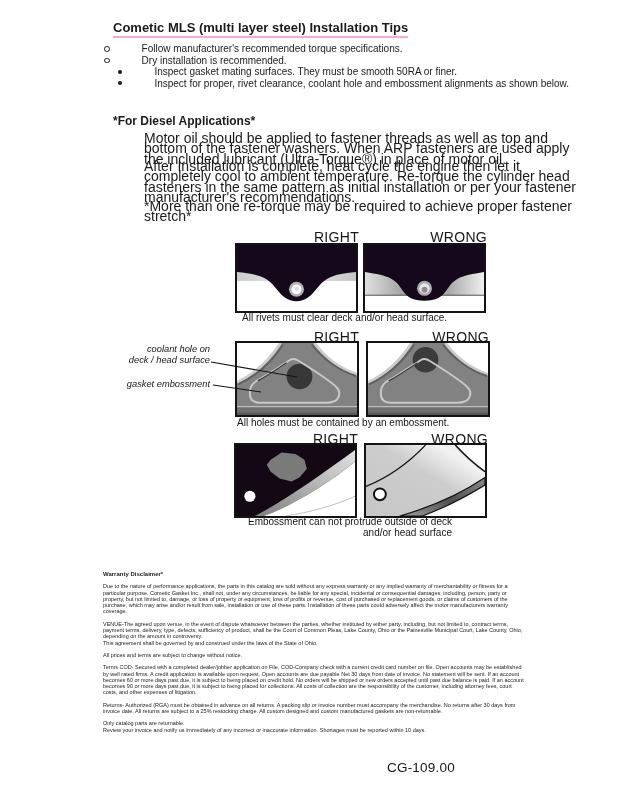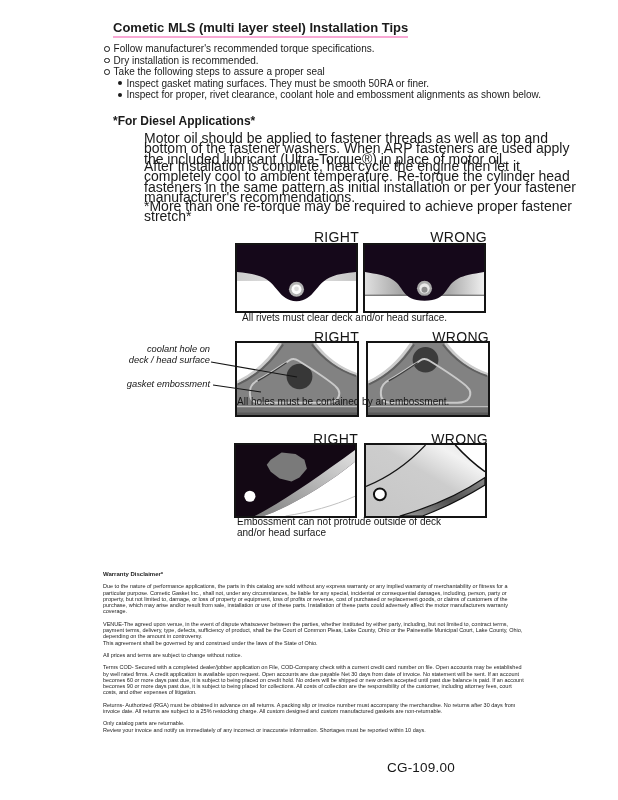--- a/index.html
+++ b/index.html
@@ -3,21 +3,21 @@
 <meta charset="utf-8">
 <style>
   html,body { margin:0; padding:0; background:#ffffff; }
   body { width:618px; height:800px; font-family:"Liberation Sans", sans-serif; color:#1a1a1a; }
   .page { position:relative; width:618px; height:800px; background:#fff; overflow:hidden; }
 
   .title { position:absolute; left:113px; top:20px; font-size:13px; font-weight:bold;
            border-bottom:2px solid #f9a8d4; padding-bottom:1px; white-space:nowrap; }
 
   .bullets { position:absolute; left:104px; top:44px; font-size:10px; }
-  .b-item { display:flex; align-items:flex-start; line-height:10.4px; margin-bottom:1.1px; }
+  .b-item { display:flex; align-items:flex-start; line-height:10.4px; margin-bottom:1.1px;gap:28px; }
   .b-marker { width:3.6px; height:3.6px; border:1px solid #1a1a1a; border-radius:50%; margin:2.4px 4px 0 0; flex:none; background:#fff; }
   .sb-item { margin-left:14px; }
   .sb-marker { width:4.4px; height:4.4px; background:#1a1a1a; border-radius:50%; margin:2.6px 4px 0 0; flex:none; }
 
   .diesel-heading { position:absolute; left:113px; top:114px; font-size:12px; font-weight:bold; }
   .body-para { position:absolute; left:113px; width:445px; font-size:14px; line-height:10.4px;margin-left:31px; }
   .p1 { top:133px; }
   .p2 { top:161px; }
   .note { top:201px; }
 
@@ -45,24 +45,20 @@
   <div class="title">Cometic MLS (multi layer steel) Installation Tips</div>
 
   <div class="bullets">
     <div class="b-item">
       <span class="b-marker"></span>
       <span>Follow manufacturer's recommended torque specifications.</span>
     </div>
     <div class="b-item">
       <span class="b-marker"></span>
       <span>Dry installation is recommended.</span>
-    </div>
-    <div class="b-item">
-      <span class="b-marker"></span>
-      <span>Take the following steps to assure a proper seal</span>
     </div>
     <div class="b-item sb-item">
       <span class="sb-marker"></span>
       <span>Inspect gasket mating surfaces.  They must be smooth 50RA or finer.</span>
     </div>
     <div class="b-item sb-item">
       <span class="sb-marker"></span>
       <span>Inspect for proper, rivet clearance, coolant hole and embossment alignments as shown below.</span>
     </div>
   </div>
@@ -158,21 +154,21 @@
       <path d="M53,17.5 C56,15.5 59,16 62,18 C74,25.5 93,38 99.5,44 C103.5,47.5 104,51.5 102,55.5 C100.2,59 96.5,60.5 90,60.5 L23,60.5 C16.5,60.5 13,57.5 13,51.5 L13,49.5 C13,44.5 15.5,40.5 21.5,37.5 C31.5,32 46,22 53,17.5 Z" fill="none" stroke="#c9c9c9" stroke-width="2"></path>
       <path d="M50,20 C42,25.5 29,34 21,38.5" fill="none" stroke="#3c3c3c" stroke-width="1.4"></path>
     </svg>
   </div>
 
   <svg class="leader-lines">
     <line x1="6" y1="14" x2="92" y2="29" stroke="#141414" stroke-width="1.1"></line>
     <line x1="8" y1="37" x2="56" y2="44" stroke="#141414" stroke-width="1.1"></line>
   </svg>
 
-  <div class="fig-caption" style="left:237px; top:396px;">All holes must be contained by an embossment.</div>
+  <div class="fig-caption" style="left:237px; top:417px;">All holes must be contained by an embossment.</div>
 
   <div class="fig-header" style="left:234px; top:431px;">RIGHT</div>
   <div class="fig-header" style="left:364px; top:431px;">WRONG</div>
 
   <div class="fig-img" style="left:234px; top:443px; width:123px; height:75px;">
     <svg viewBox="0 0 120 72" preserveAspectRatio="none">
       <defs>
         <linearGradient id="f5g" x1="0" y1="1" x2="1" y2="0">
           <stop offset="0" stop-color="#7f7f7f"></stop>
             <stop offset="1" stop-color="#e2e2e2"></stop>
@@ -204,21 +200,21 @@
       </defs>
       <rect width="120" height="72" fill="#ffffff"></rect>
       <path d="M0,0 L90,0 C100,11 110,20 120,27 L120,33 C92,52 62,64 34,72 L0,72 Z" fill="url(#f6w)"></path>
       <path d="M90,0 C100,11 110,20 120,27" fill="none" stroke="#101010" stroke-width="1.6"></path>
       <path d="M120,33 C92,52 62,64 34,72 L57,72 C82,62.5 103,51 120,40.5 Z" fill="url(#f6d)" stroke="#101010" stroke-width="1.2"></path>
       <path d="M60,0 C44,17 22,33 0,42" fill="none" stroke="#141414" stroke-width="1.2"></path>
       <circle cx="14" cy="50" r="6" fill="#ffffff" stroke="#101010" stroke-width="2"></circle>
     </svg>
   </div>
 
-  <div class="fig-caption" style="left:237px; top:516px; width:215px;">Embossment can not protrude outside of deck and/or head surface</div>
+  <div class="fig-caption" style="left:237px; top:516px; width:215px;text-align:right;">Embossment can not protrude outside of deck and/or head surface</div>
 
   <div class="disclaimer">
     <div class="dhead">Warranty Disclaimer*</div>
     <p>Due to the nature of performance applications, the parts in this catalog are sold without any express warranty or any implied warranty of merchantability or fitness for a particular purpose.  Cometic Gasket Inc., shall not, under any circumstances, be liable for any special, incidental or consequential damages, including, person, party or property, but not limited to, damage, or loss of property or equipment, loss of profits or revenue, cost of purchased or replacement goods, or claims of customers of the purchase, which may arise and/or result from sale, installation or use of these parts.  Installation of these parts could adversely affect the motor manufacturers warranty coverage.</p>
     <p class="tight">VENUE-The agreed upon venue, in the event of dispute whatsoever between the parties, whether instituted by either party, including, but not limited to, contract terms, payment terms, delivery, type, defects, sufficiency of product, shall be the Court of Common Pleas, Lake County, Ohio or the Painesville Municipal Court, Lake County, Ohio, depending on the amount in controversy.</p>
     <p>This agreement shall be governed by and construed under the laws of the State of Ohio.</p>
     <p>All prices and terms are subject to change without notice.</p>
     <p>Terms COD- Secured with a completed dealer/jobber application on File, COD-Company check with a current credit card number on file.  Open accounts may be established by well rated firms.  A credit application is available upon request.  Open accounts are due payable Net 30 days from date of invoice.  No statement will be sent.  If an account becomes 60 or more days past due, it is subject to being placed on credit hold.  No orders will be shipped or new orders accepted until past due balance is paid.  If an account becomes 90 or more days past due, it is subject to being placed for collections.  All costs of collection are the responsibility of the customer, including attorney fees, court costs, and other expenses of litigation.</p>
     <p>Returns- Authorized (RGA) must be obtained in advance on all returns.  A packing slip or invoice number must accompany the merchandise.  No returns after 30 days from invoice date.  All returns are subject to a 25% restocking charge.  All custom designed and custom manufactured gaskets are non-returnable.</p>
     <p class="tight">Only catalog parts are returnable.</p>

